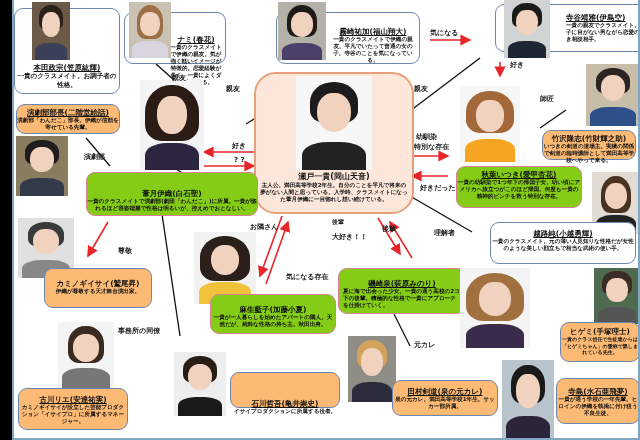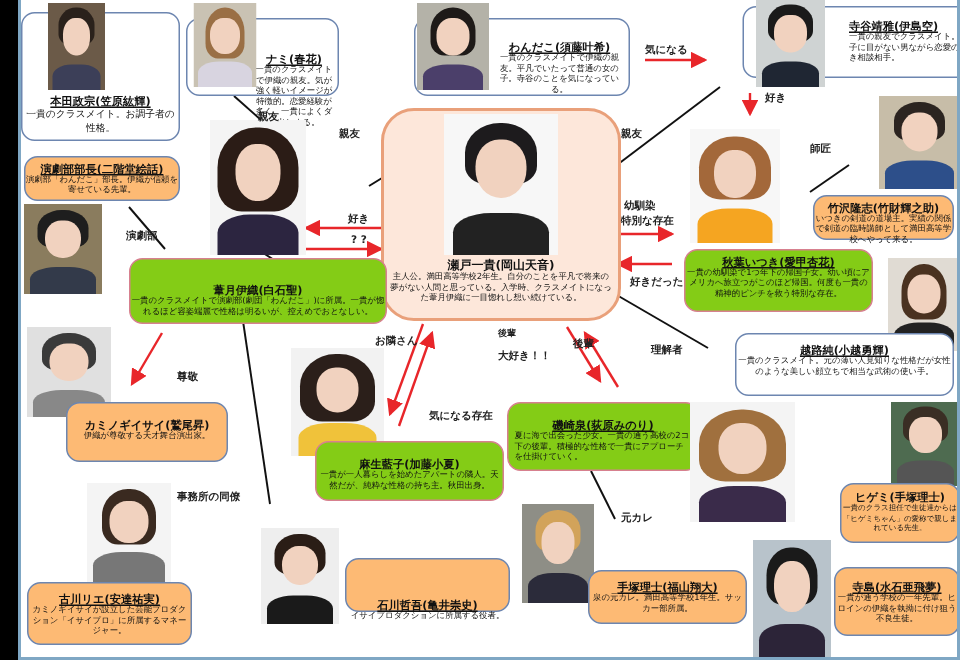--- a/index.html
+++ b/index.html
@@ -4,21 +4,21 @@
 <style>
 *{box-sizing:border-box;margin:0;padding:0}
 html,body{width:640px;height:440px;overflow:hidden;background:#000}
 body{font-family:"DejaVu Sans",sans-serif;position:relative}
 #stage{position:absolute;left:12px;top:0;width:628px;height:440px;background:#fff;border:2px solid #7fa7c4;border-top:none;overflow:hidden}
 .box{position:absolute;border:1.5px solid #6d86b0;border-radius:9px;background:#fff;text-align:center;color:#111;font-weight:bold;line-height:1.25}
 .box.blue{background:#fdba74}
 .box.pink{background:#84cc16;border-color:#d7808f}
 .box.peach{background:#fde7da;border-color:#e9a07a;border-width:2px;border-radius:22px}
 .nm{display:block;font-size:7.5px;text-decoration:underline}
-.ds{display:block;font-size:5.6px;font-weight:normal}
+.ds{display:block;font-size:5.6px;font-weight:bold}
 .photo{position:absolute;overflow:hidden;border:0}
 .photo .bg{position:absolute;inset:0}
 .photo .hair{position:absolute;left:18%;right:18%;top:6%;height:42%;border-radius:48% 48% 30% 30%}
 .photo .face{position:absolute;left:27%;right:27%;top:18%;height:42%;border-radius:45% 45% 48% 48%;background:#f1d2bf}
 .photo .body{position:absolute;left:8%;right:8%;bottom:-4%;height:34%;border-radius:40% 40% 0 0}
 .lbl{position:absolute;font-size:7px;font-weight:bold;color:#222;white-space:nowrap}
 svg#lines{position:absolute;left:0;top:0;width:628px;height:440px}
 </style>
 </head>
 <body>
@@ -81,21 +81,21 @@
   <span class="ds">一貴のクラスメイトで伊織の親友。気が強く軽いイメージが特徴的。恋愛経験が多く、一貴によくダメ出しする。</span>
 </div>
 <div class="photo" style="left:115px;top:2px;width:42px;height:56px">
       <div class="bg" style="background:#c9c2b3"></div>
       <div class="hair" style="background:#9a6f45;height:60%"></div>
       <div class="face"></div>
       <div class="body" style="background:#d8d4e0"></div>
     </div>
 
 <div class="box" style="left:262px;top:12px;width:144px;height:52px;padding:14px 2px 0 52px">
-  <span class="nm">わんだこ(須藤叶希)</span>
+  <span class="nm">霧崎祐加(福山翔大)</span>
   <span class="ds">一貴のクラスメイトで伊織の親友。平凡でいたって普通の女の子。寺谷のことを気になっている。</span>
 </div>
 <div class="photo" style="left:264px;top:2px;width:48px;height:58px">
       <div class="bg" style="background:#b4b2a8"></div>
       <div class="hair" style="background:#1e1a18;height:55%"></div>
       <div class="face"></div>
       <div class="body" style="background:#4b3f6a"></div>
     </div>
 <div class="lbl" style="left:416px;top:28px">気になる</div>
 
@@ -263,21 +263,21 @@
 </div>
 
 <div class="photo" style="left:334px;top:336px;width:48px;height:66px">
       <div class="bg" style="background:#8e8e86"></div>
       <div class="hair" style="background:#d2a35a"></div>
       <div class="face"></div>
       <div class="body" style="background:#2b2b3a"></div>
     </div>
 <div class="lbl" style="left:400px;top:340px">元カレ</div>
 <div class="box blue" style="left:378px;top:380px;width:106px;height:36px;padding-top:6px">
-  <span class="nm">手塚理士(福山翔大)</span>
+  <span class="nm">田村剣道(泉の元カレ)</span>
   <span class="ds">泉の元カレ。満田高等学校1年生。サッカー部所属。</span>
 </div>
 
 <div class="photo" style="left:488px;top:360px;width:52px;height:80px">
       <div class="bg" style="background:#b8c3cb"></div>
       <div class="hair" style="background:#1a1a1a;height:48%"></div>
       <div class="face"></div>
       <div class="body" style="background:#2c2438"></div>
     </div>
 <div class="box blue" style="left:542px;top:378px;width:84px;height:46px;padding-top:8px">

